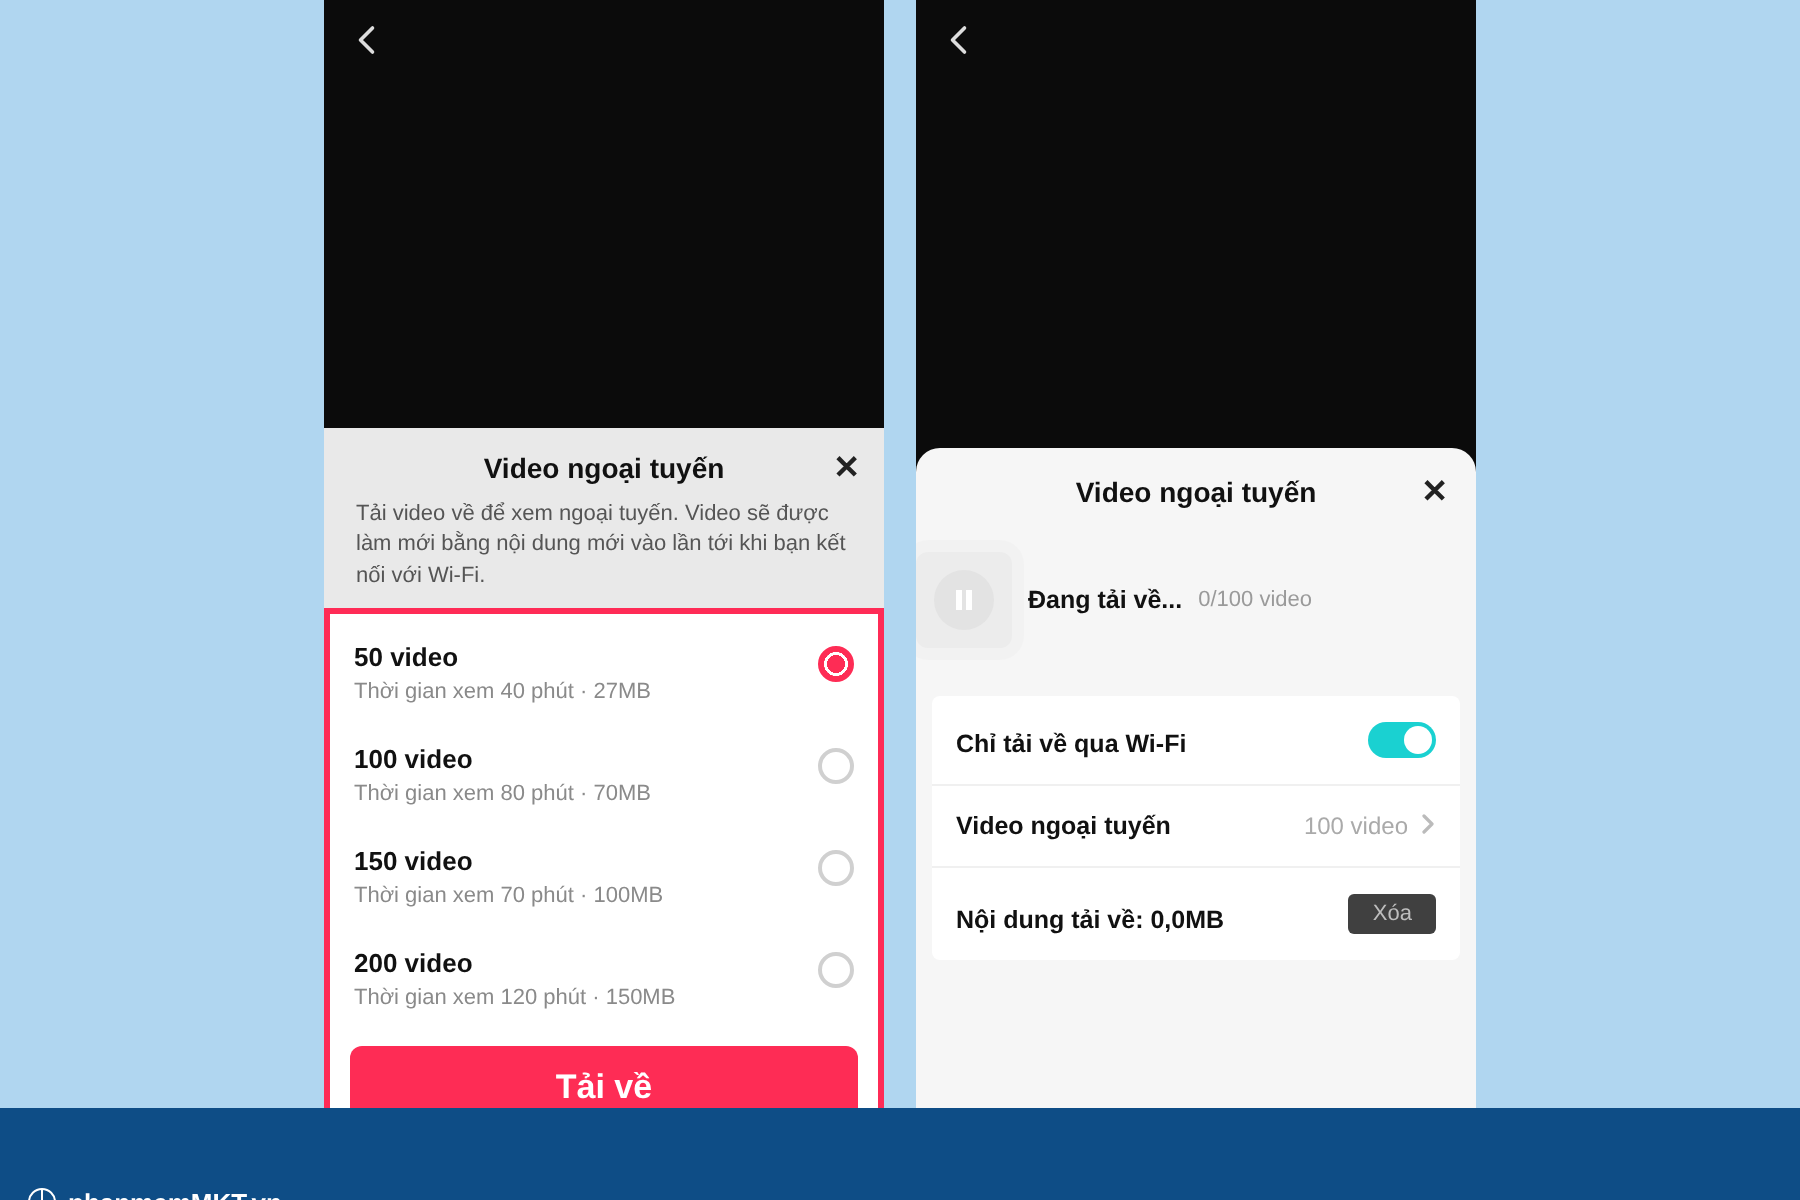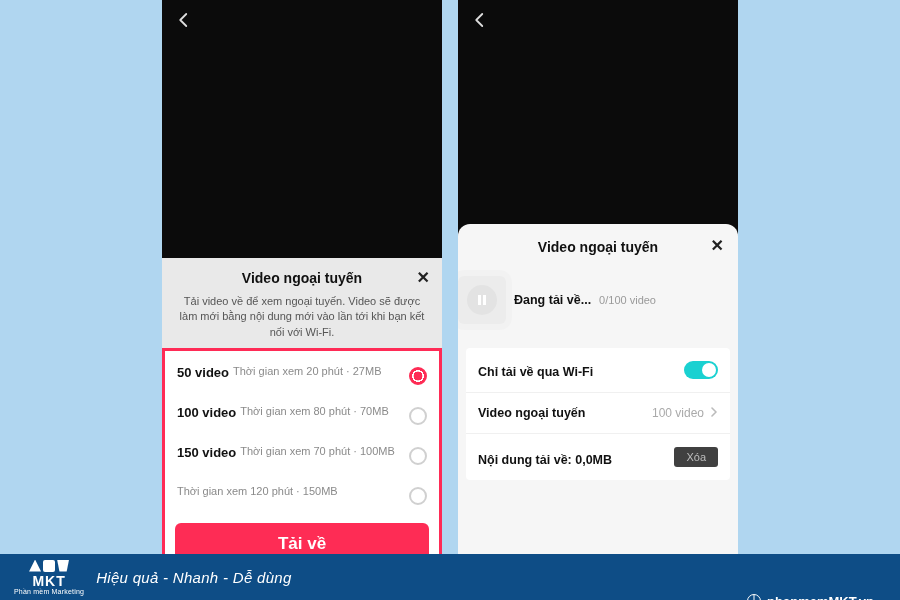--- a/index.html
+++ b/index.html
@@ -68,36 +68,35 @@
     font-size: 16px;
     font-weight: 700;
     color: #222;
     cursor: pointer;
   }
   .sheet-desc {
     font-size: 11px;
     color: #555;
     line-height: 1.4;
     margin-top: 8px;
-    text-align: center;
   }
 
   .option-list {
     background: #fff;
     border: 3px solid #ff2b56;
     border-bottom: none;
     padding: 4px 10px 0 10px;
   }
   .option {
     display: flex;
     align-items: flex-start;
     justify-content: space-between;
     padding: 10px 2px;
   }
-  .opt-left { display: flex; flex-direction: row; gap: 4px; }
+  .opt-left { display: flex; flex-direction: column; gap: 4px; }
   .opt-title { font-size: 13px; font-weight: 700; color: #111; }
   .opt-sub { font-size: 11px; color: #8a8a8a; }
   .radio {
     width: 18px; height: 18px; border-radius: 50%;
     border: 2px solid #d0d0d0;
     margin-top: 2px;
   }
   .radio.selected {
     border-color: #fe2c55;
     background: radial-gradient(circle at center, #fe2c55 0 45%, #fff 46% 60%, #fe2c55 61% 100%);
@@ -266,40 +265,41 @@
       <div class="sheet-header">
         <div class="sheet-title">Video ngoại tuyến</div>
         <div class="sheet-close">✕</div>
         <div class="sheet-desc">Tải video về để xem ngoại tuyến. Video sẽ được làm mới bằng nội dung mới vào lần tới khi bạn kết nối với Wi-Fi.</div>
       </div>
 
       <div class="option-list">
         <div class="option">
           <div class="opt-left">
             <span class="opt-title">50 video</span>
-            <span class="opt-sub">Thời gian xem 20 phút · 27MB</span>
+            <span class="opt-sub">Thời gian xem 40 phút · 27MB</span>
           </div>
           <span class="radio selected"></span>
         </div>
         <div class="option">
           <div class="opt-left">
             <span class="opt-title">100 video</span>
             <span class="opt-sub">Thời gian xem 80 phút · 70MB</span>
           </div>
           <span class="radio"></span>
         </div>
         <div class="option">
           <div class="opt-left">
             <span class="opt-title">150 video</span>
             <span class="opt-sub">Thời gian xem 70 phút · 100MB</span>
           </div>
           <span class="radio"></span>
         </div>
         <div class="option">
           <div class="opt-left">
+            <span class="opt-title">200 video</span>
             <span class="opt-sub">Thời gian xem 120 phút · 150MB</span>
           </div>
           <span class="radio"></span>
         </div>
       </div>
 
       <div class="download-btn-wrap">
         <div class="download-btn">Tải về</div>
       </div>
     </div>
@@ -353,29 +353,17 @@
           <span class="rs-row-label">Nội dung tải về: 0,0MB</span>
           <span class="delete-pill">Xóa</span>
         </div>
       </div>
     </div>
   </div>
 
 </div>
 
 <div class="footer">
-  <div class="footer-left">
-    <div class="mkt-logo">
-      <div class="icons">
-        <span class="a"></span>
-          <span class="b"></span>
-          <span class="c"></span>
-      </div>
-      <span class="text">MKT</span>
-      <span class="mkt-sub">Phần mềm Marketing</span>
-    </div>
-    <span class="tagline">Hiệu quả - Nhanh  - Dễ dùng</span>
-  </div>
   <div class="footer-right">
     <span class="globe"></span>
     <span>phanmemMKT.vn</span>
   </div>
 </div>
 
 </body></html>

